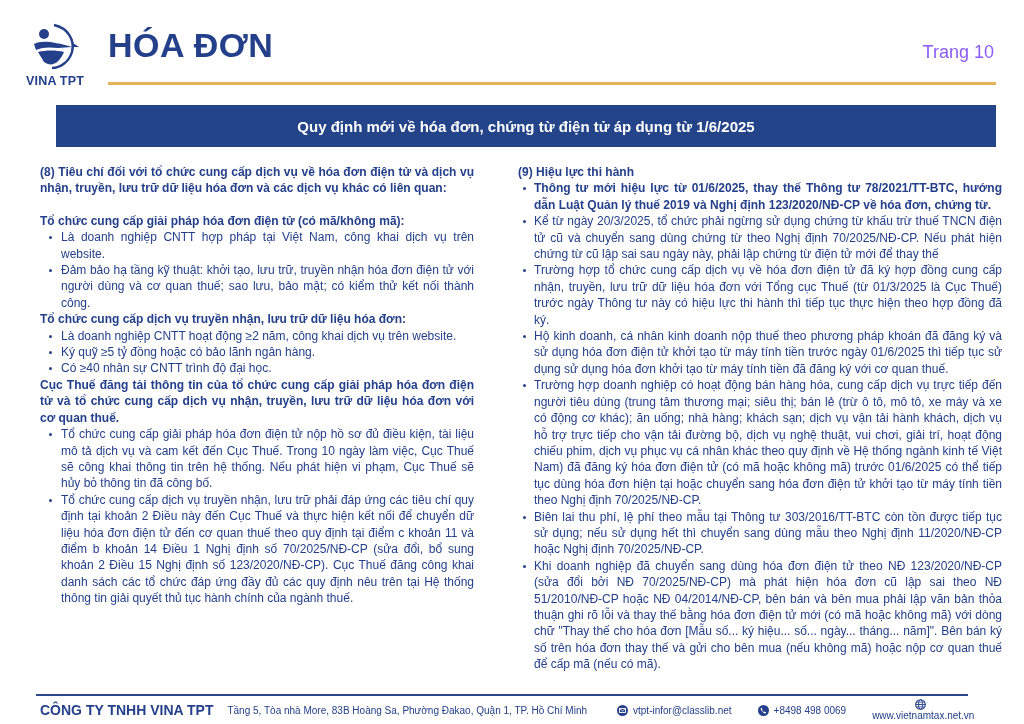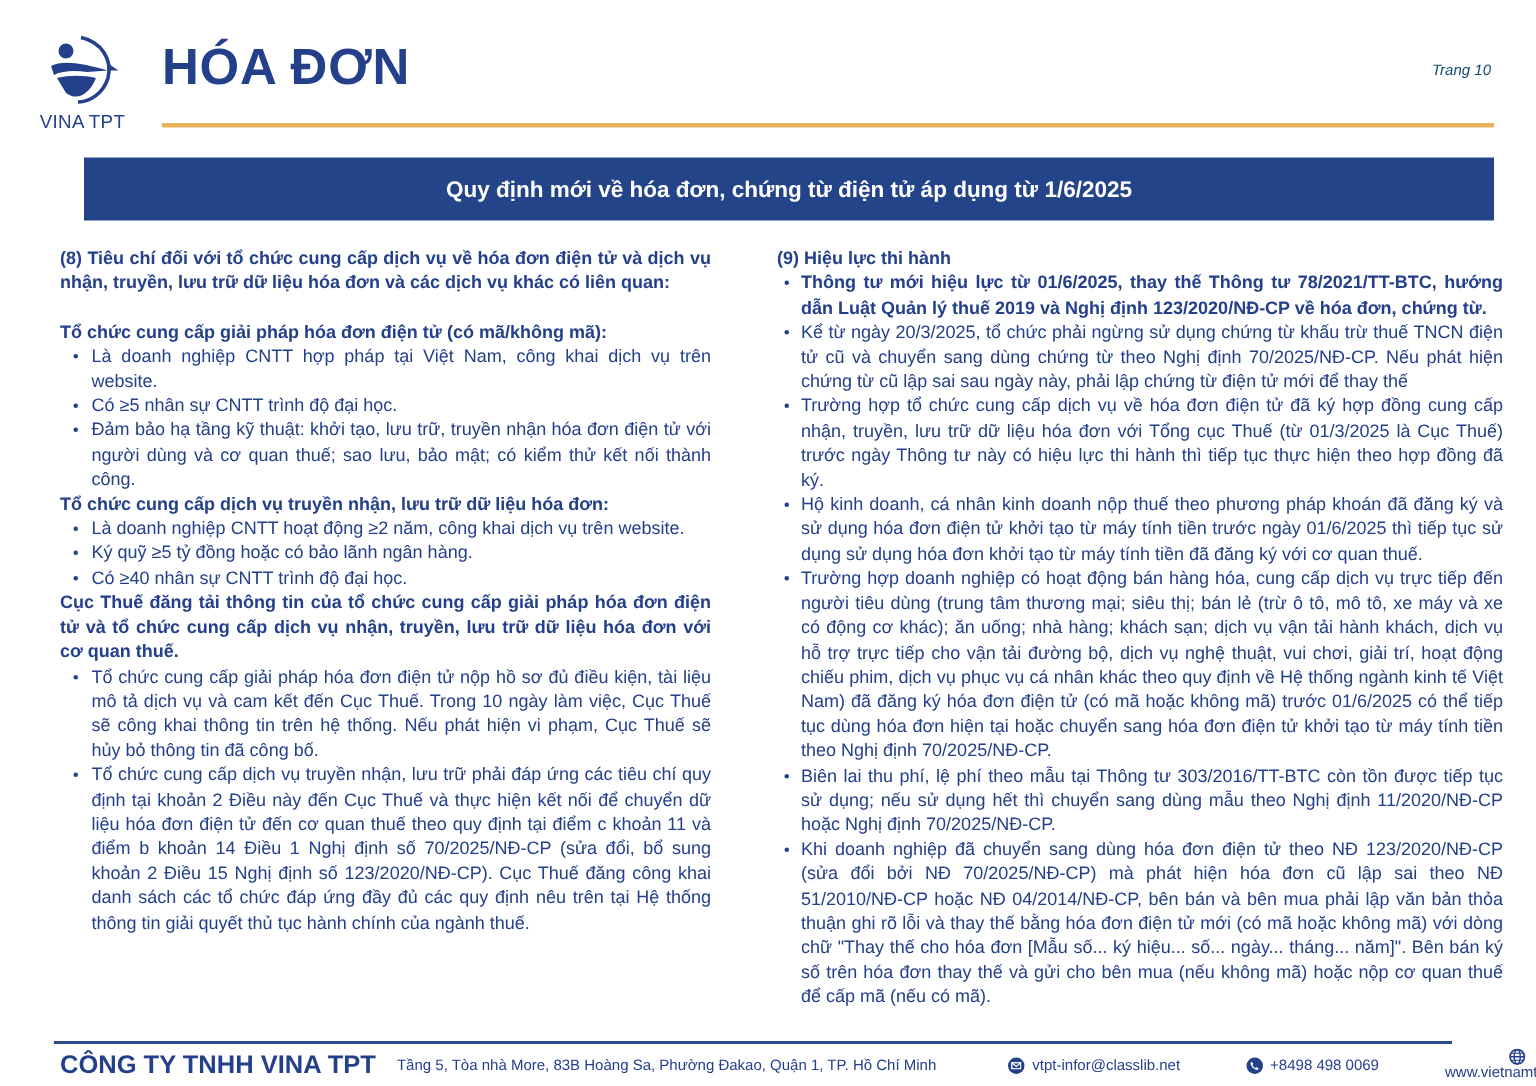--- a/index.html
+++ b/index.html
@@ -1,24 +1,24 @@
 <!DOCTYPE html>
 <html><head>
   <meta charset="utf-8">
   <style>
     * { margin: 0; padding: 0; box-sizing: border-box; }
     html, body { width: 1024px; height: 724px; background: #ffffff; overflow: hidden; }
     body { position: relative; font-family: "Liberation Sans", "DejaVu Sans", sans-serif; color: #24408a; }
 
     .logo { position: absolute; left: 22px; top: 18px; width: 66px; height: 72px; }
     .logo svg { position: absolute; left: 8px; top: 4px; }
-    .logo-text { position: absolute; left: 0; top: 56px; width: 66px; text-align: center; font-weight: normal; font-size: 12.5px; color: #24408a; letter-spacing: 0.2px; }
+    .logo-text { position: absolute; left: 0; top: 56px; width: 66px; text-align: center; font-weight: bold; font-size: 12.5px; color: #24408a; letter-spacing: 0.2px; }
 
     .doc-title { position: absolute; left: 108px; top: 26px; font-size: 34px; font-weight: bold; color: #24408a; letter-spacing: 0.5px; }
-    .page-num { position: absolute; right: 30px; top: 42px; font-size: 10px; color: #0c4a6e; font-style: italic; }
+    .page-num { position: absolute; right: 30px; top: 42px; font-size: 18px; color: #8b5cf6; }
     .gold-rule { position: absolute; left: 108px; right: 28px; top: 82px; height: 3px; background: #e7b35a; }
 
     .banner { position: absolute; left: 56px; right: 28px; top: 105px; height: 42px; background: #24448a; display: flex; align-items: center; justify-content: center; }
     .banner span { color: #ffffff; font-weight: bold; font-size: 15px; }
 
     .col { position: absolute; top: 164px; font-size: 12px; line-height: 16.4px; color: #24408a; }
     .col-left { left: 40px; width: 434px; }
     .col-right { left: 518px; width: 484px; }
 
     .h { font-weight: bold; text-align: justify; }
@@ -26,23 +26,23 @@
     .spacer { height: 16px; }
     ul { list-style: none; }
     li { position: relative; padding-left: 21px; text-align: justify; }
     li::before { content: ""; position: absolute; left: 9px; top: 7px; width: 3px; height: 3px; border-radius: 50%; background: #24408a; }
     li.bold { font-weight: bold; }
     .col-right li { padding-left: 16px; }
     .col-right li::before { left: 5px; }
 
     .footer-rule { position: absolute; left: 36px; right: 56px; top: 694px; height: 2px; background: #2a4a8c; }
     .footer { position: absolute; left: 40px; top: 702px; right: 40px; height: 16px; display: flex; align-items: center; font-size: 10px; color: #24408a; white-space: nowrap; }
-    .footer .company { font-size: 17px; font-weight: bold; margin-right: 14px; }
+    .footer .company { font-size: 14px; font-weight: bold; margin-right: 14px; }
     .footer .address { margin-right: 30px; }
-    .footer .item { display: flex; align-items: center; margin-right: 26px; margin-left: 18px; }
+    .footer .item { display: flex; align-items: center; margin-right: 26px; }
     .footer .item:last-child { margin-right: 0; flex-direction: column; }
     .footer .ico { width: 11px; height: 11px; border-radius: 50%; background: #24408a; margin-right: 5px; display: inline-flex; align-items: center; justify-content: center; }
   </style>
 </head>
 <body>
 
 <div class="logo">
   <svg width="50" height="50" viewBox="0 0 50 50">
     <path d="M24 3 C 38 6, 45 18, 42 30 C 39 40, 30 46, 22 46" fill="none" stroke="#24408a" stroke-width="2.4"></path>
     <path d="M42 25 L 49 25 L 43 21 Z" fill="#24408a"></path>
@@ -61,21 +61,20 @@
   <span>Quy định mới về hóa đơn, chứng từ điện tử áp dụng từ 1/6/2025</span>
 </div>
 
 <div class="col col-left">
   <div class="h">(8) Tiêu chí đối với tổ chức cung cấp dịch vụ về hóa đơn điện tử và dịch vụ nhận, truyền, lưu trữ dữ liệu hóa đơn và các dịch vụ khác có liên quan:</div>
   <div class="spacer"></div>
 
   <div class="h sec">Tổ chức cung cấp giải pháp hóa đơn điện tử (có mã/không mã):</div>
   <ul>
     <li>Là doanh nghiệp CNTT hợp pháp tại Việt Nam, công khai dịch vụ trên website.</li>
-    <li>Có ≥5 nhân sự CNTT trình độ đại học.</li>
     <li>Đảm bảo hạ tầng kỹ thuật: khởi tạo, lưu trữ, truyền nhận hóa đơn điện tử với người dùng và cơ quan thuế; sao lưu, bảo mật; có kiểm thử kết nối thành công.</li>
   </ul>
 
   <div class="h sec">Tổ chức cung cấp dịch vụ truyền nhận, lưu trữ dữ liệu hóa đơn:</div>
   <ul>
     <li>Là doanh nghiệp CNTT hoạt động ≥2 năm, công khai dịch vụ trên website.</li>
     <li>Ký quỹ ≥5 tỷ đồng hoặc có bảo lãnh ngân hàng.</li>
     <li>Có ≥40 nhân sự CNTT trình độ đại học.</li>
   </ul>
 

